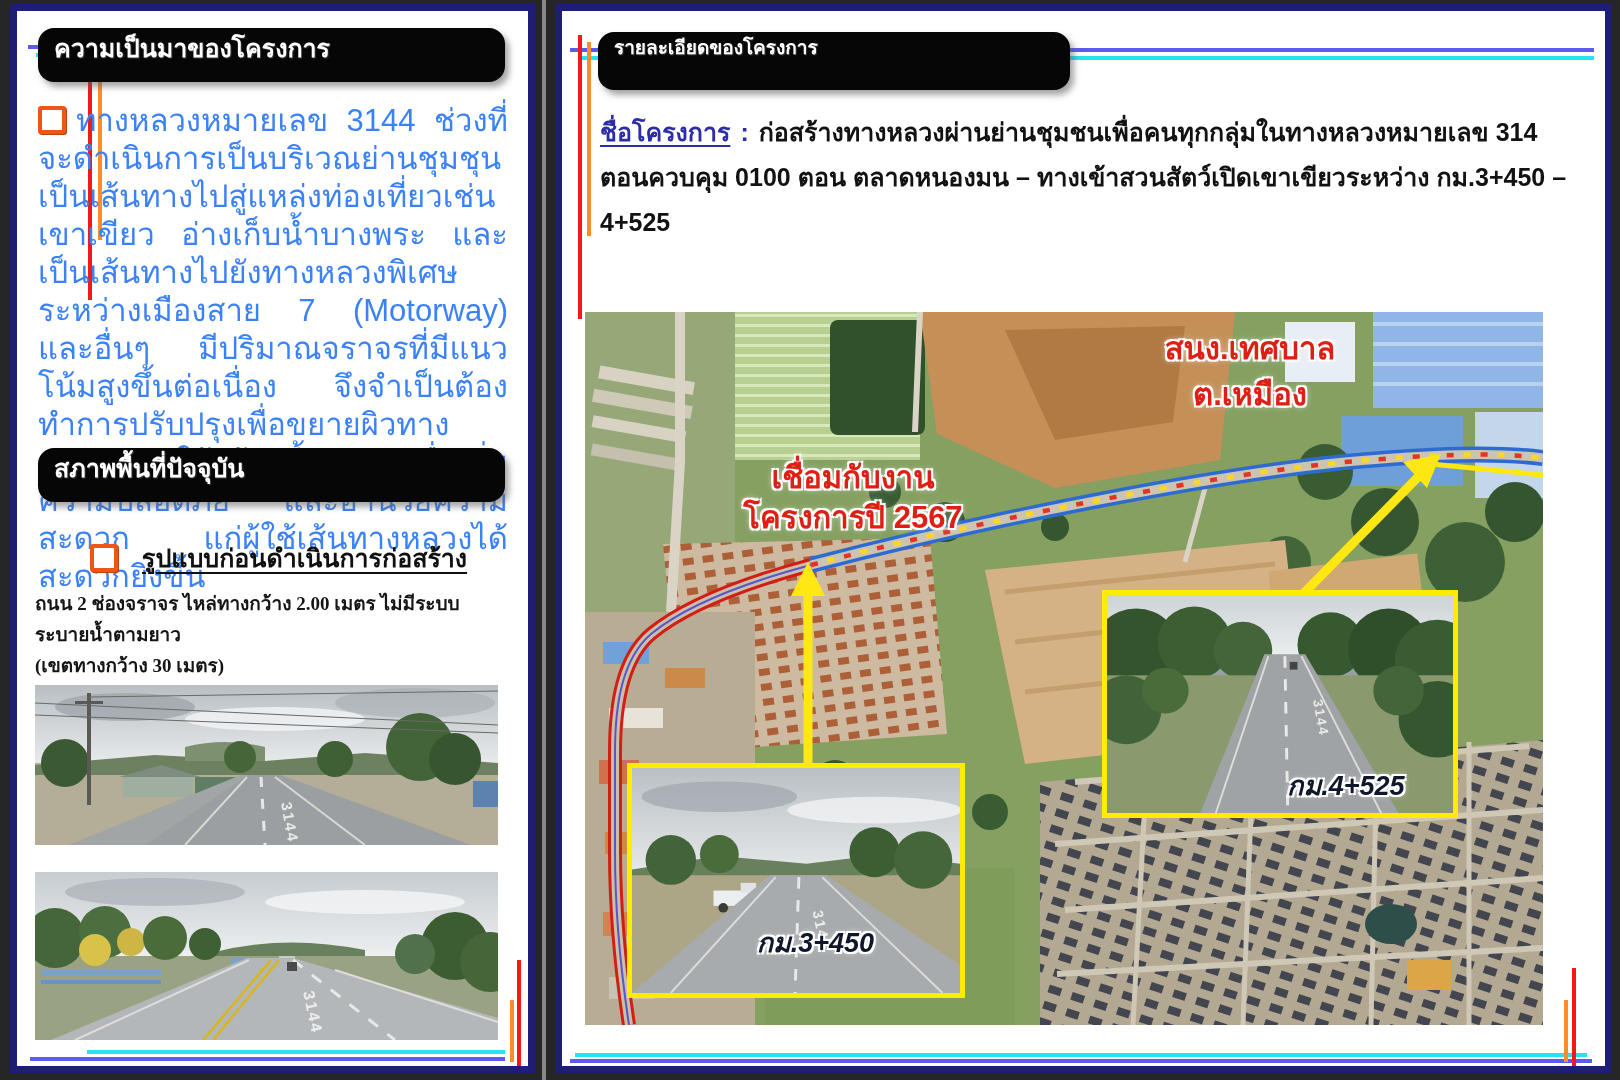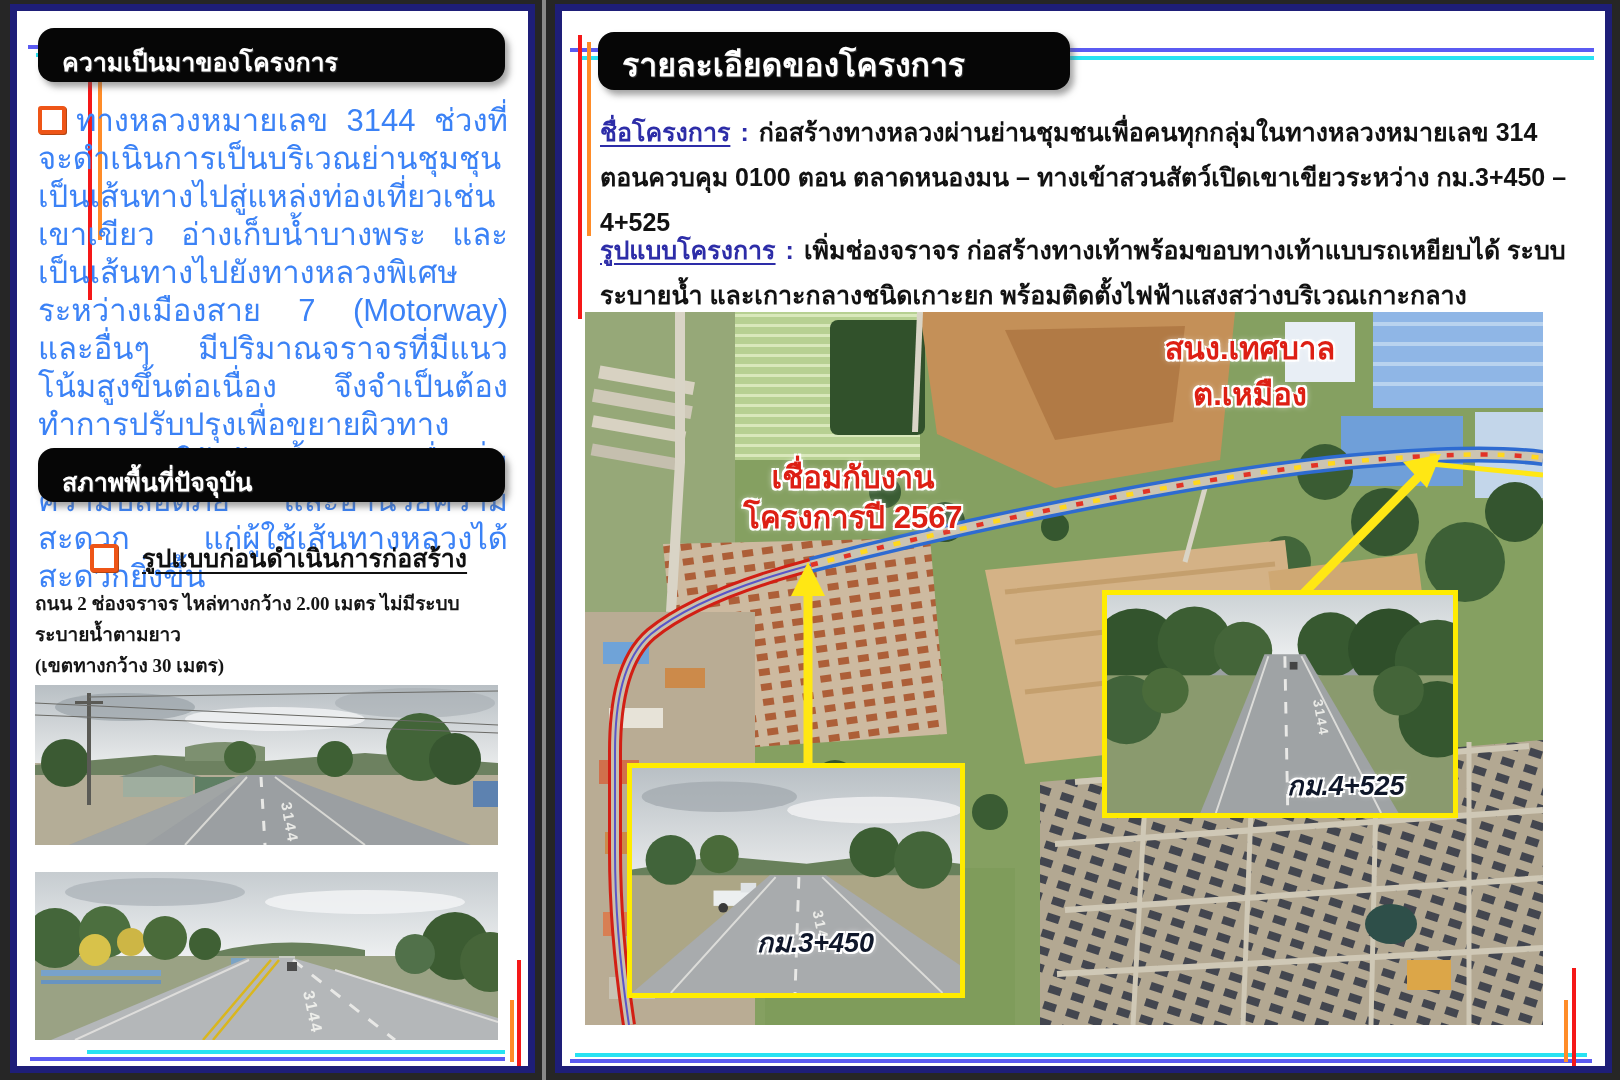--- a/index.html
+++ b/index.html
@@ -17,22 +17,22 @@
   .gap-stripe{position:absolute;left:542px;top:0;width:4px;height:1080px;background:#888888;}
   
   .hl{position:absolute;height:4px;}
   .vl{position:absolute;width:4px;}
   .c-blue{background:#5b5bf2;} .c-cyan{background:#28e2f2;}
   .c-red{background:#f51818;} .c-orange{background:#ff8c28;}
   
   .sec-header{
     position:absolute;background:#060606;border-radius:16px;
     box-shadow:4px 5px 6px rgba(90,90,90,.55);
-    color:#ffffff;font-weight:bold;display:flex;align-items:flex-end;
-    padding-left:24px;box-sizing:border-box;
+    color:#ffffff;font-weight:bold;display:flex;align-items:flex-start;
+    padding-left:16px;box-sizing:border-box;
     text-shadow:1px 1px 1px #3a3a3a;
   }
   .checkbox{
     display:inline-block;width:20px;height:20px;background:#ffffff;
     border:4px solid #ee5517;border-radius:3px;box-shadow:1px 1px 0 #b34511;
     vertical-align:-3px;margin-right:10px;flex:none;
   }
   .para{
     position:absolute;text-align:justify;
     font-size:31px;line-height:38px;color:#3b82f6;
@@ -193,31 +193,28 @@
 
   <div class="hl c-blue" style="left:8px;top:37px;width:1024px;"></div>
   <div class="hl c-cyan" style="left:16px;top:45px;width:1016px;"></div>
   <div class="vl c-red" style="left:16px;top:24px;height:284px;"></div>
   <div class="vl c-orange" style="left:25px;top:31px;height:194px;"></div>
   <div class="hl c-cyan" style="left:13px;top:1042px;width:1012px;"></div>
   <div class="hl c-blue" style="left:8px;top:1048px;width:1022px;"></div>
   <div class="vl c-red" style="left:1010px;top:957px;height:98px;"></div>
   <div class="vl c-orange" style="left:1002px;top:989px;height:62px;"></div>
 
-  <div class="sec-header" style="left:36px;top:21px;width:472px;height:58px;font-size:32px;">
+  <div class="sec-header" style="left:36px;top:21px;width:472px;height:58px;font-size:19px;">
     <span>รายละเอียดของโครงการ</span>
   </div>
 
   <div class="rp-block" style="left:38px;top:99px;width:990px;">
     <span class="lbl-blue">ชื่อโครงการ</span><span class="lbl-colon">:</span><span>ก่อสร้างทางหลวงผ่านย่านชุมชนเพื่อคนทุกกลุ่มในทางหลวงหมายเลข 314 ตอนควบคุม 0100 ตอน ตลาดหนองมน – ทางเข้าสวนสัตว์เปิดเขาเขียวระหว่าง กม.3+450 – 4+525</span>
   </div>
 
-  <div class="rp-block" style="left:38px;top:217px;width:990px;">
-    <span class="lbl-blue">รูปแบบโครงการ</span><span class="lbl-colon">:</span><span>เพิ่มช่องจราจร ก่อสร้างทางเท้าพร้อมขอบทางเท้าแบบรถเหยียบได้ ระบบระบายน้ำ และเกาะกลางชนิดเกาะยก พร้อมติดตั้งไฟฟ้าแสงสว่างบริเวณเกาะกลาง</span>
-  </div>
 
   <div class="map">
     <svg viewBox="0 0 958 713" preserveAspectRatio="none">
       <defs>
         <pattern id="housing" width="24" height="17" patternUnits="userSpaceOnUse" patternTransform="rotate(18)">
           <rect width="24" height="17" fill="#b3a892"></rect>
           <rect x="2" y="3" width="13" height="8" fill="#43464f"></rect>
         </pattern>
         <pattern id="village" width="20" height="15" patternUnits="userSpaceOnUse" patternTransform="rotate(-8)">
           <rect width="20" height="15" fill="#cdbaa0"></rect>

